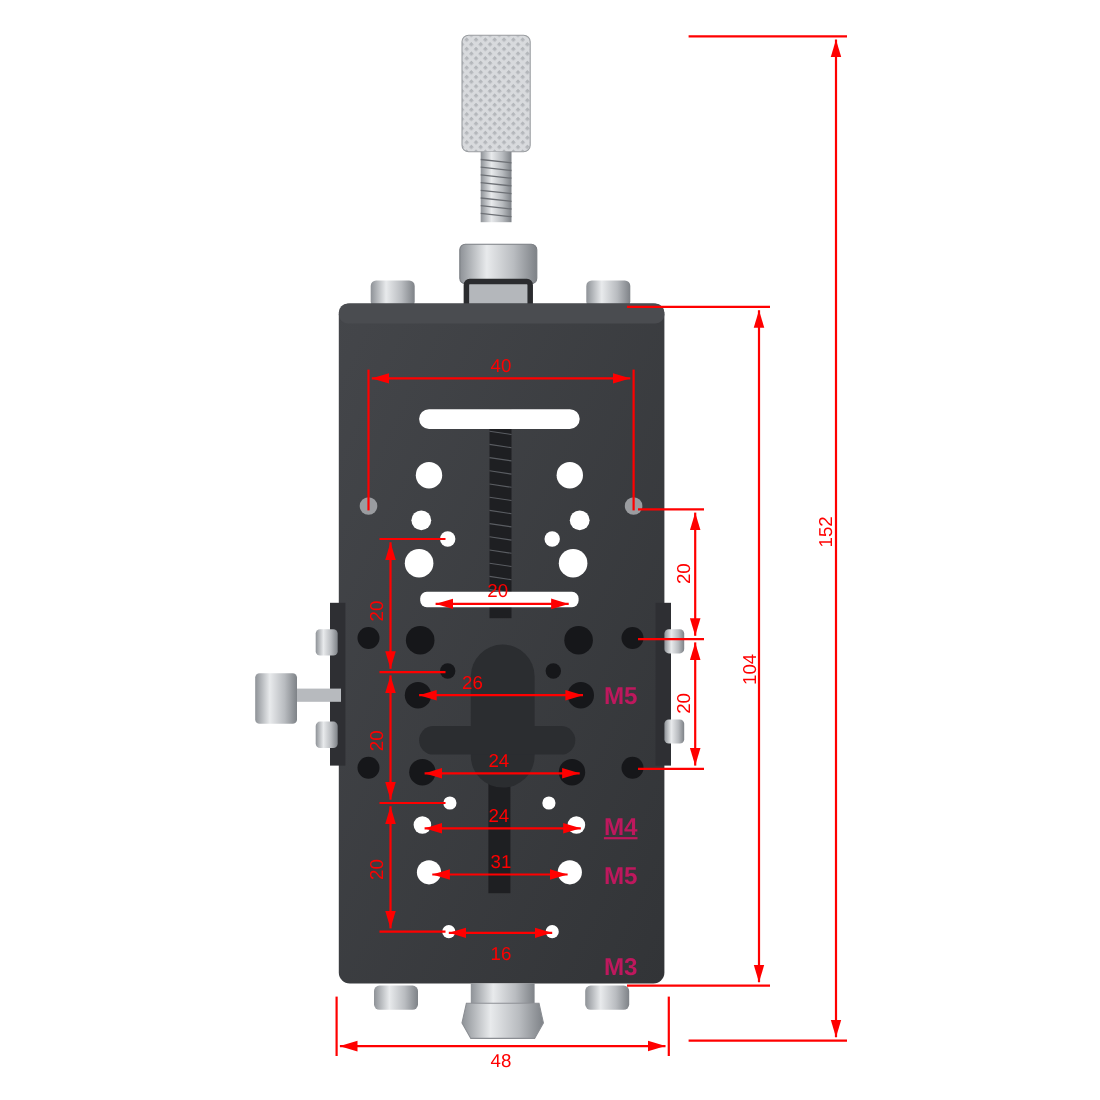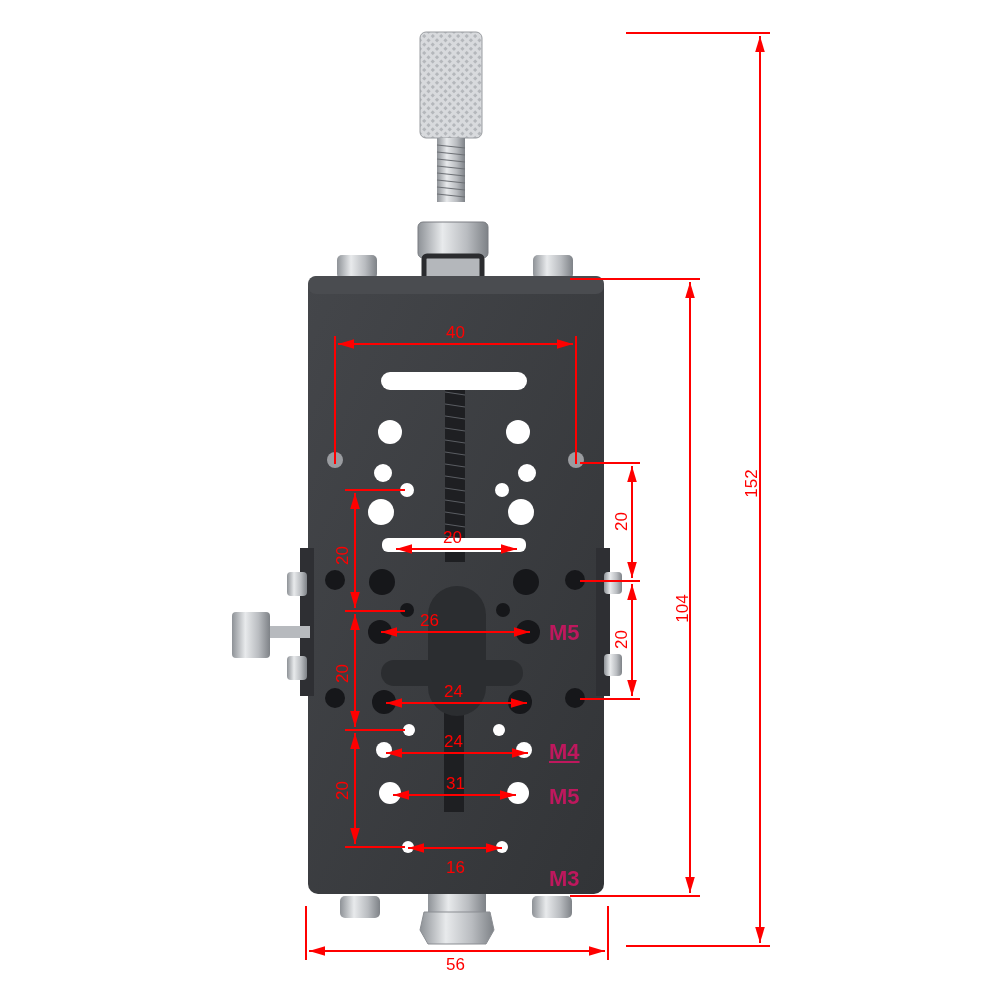--- a/index.html
+++ b/index.html
@@ -184,21 +184,21 @@
     <line x1="386" y1="703" x2="527" y2="703" marker-start="url(#arr)" marker-end="url(#arr)"></line>
     <line x1="386" y1="753" x2="528" y2="753" marker-start="url(#arr)" marker-end="url(#arr)"></line>
     <line x1="393" y1="795" x2="516" y2="795" marker-start="url(#arr)" marker-end="url(#arr)"></line>
     <line x1="408" y1="848" x2="502" y2="848" marker-start="url(#arr)" marker-end="url(#arr)"></line>
   </g>
 </svg>
 
 
 <span class="dim-label v" style="left:737px;top:475px;">152</span>
 <span class="dim-label v" style="left:668px;top:600px;">104</span>
-<span class="dim-label" style="left:446px;top:956px;">56</span>
+<span class="dim-label" style="left:446px;top:956px;">48</span>
 <span class="dim-label" style="left:446px;top:324px;">40</span>
 <span class="dim-label" style="left:443px;top:529px;">20</span>
 <span class="dim-label v" style="left:612px;top:513px;">20</span>
 <span class="dim-label v" style="left:612px;top:631px;">20</span>
 <span class="dim-label v" style="left:333px;top:547px;">20</span>
 <span class="dim-label v" style="left:333px;top:665px;">20</span>
 <span class="dim-label v" style="left:333px;top:782px;">20</span>
 <span class="dim-label" style="left:420px;top:612px;">26</span>
 <span class="dim-label" style="left:444px;top:683px;">24</span>
 <span class="dim-label" style="left:444px;top:733px;">24</span>

